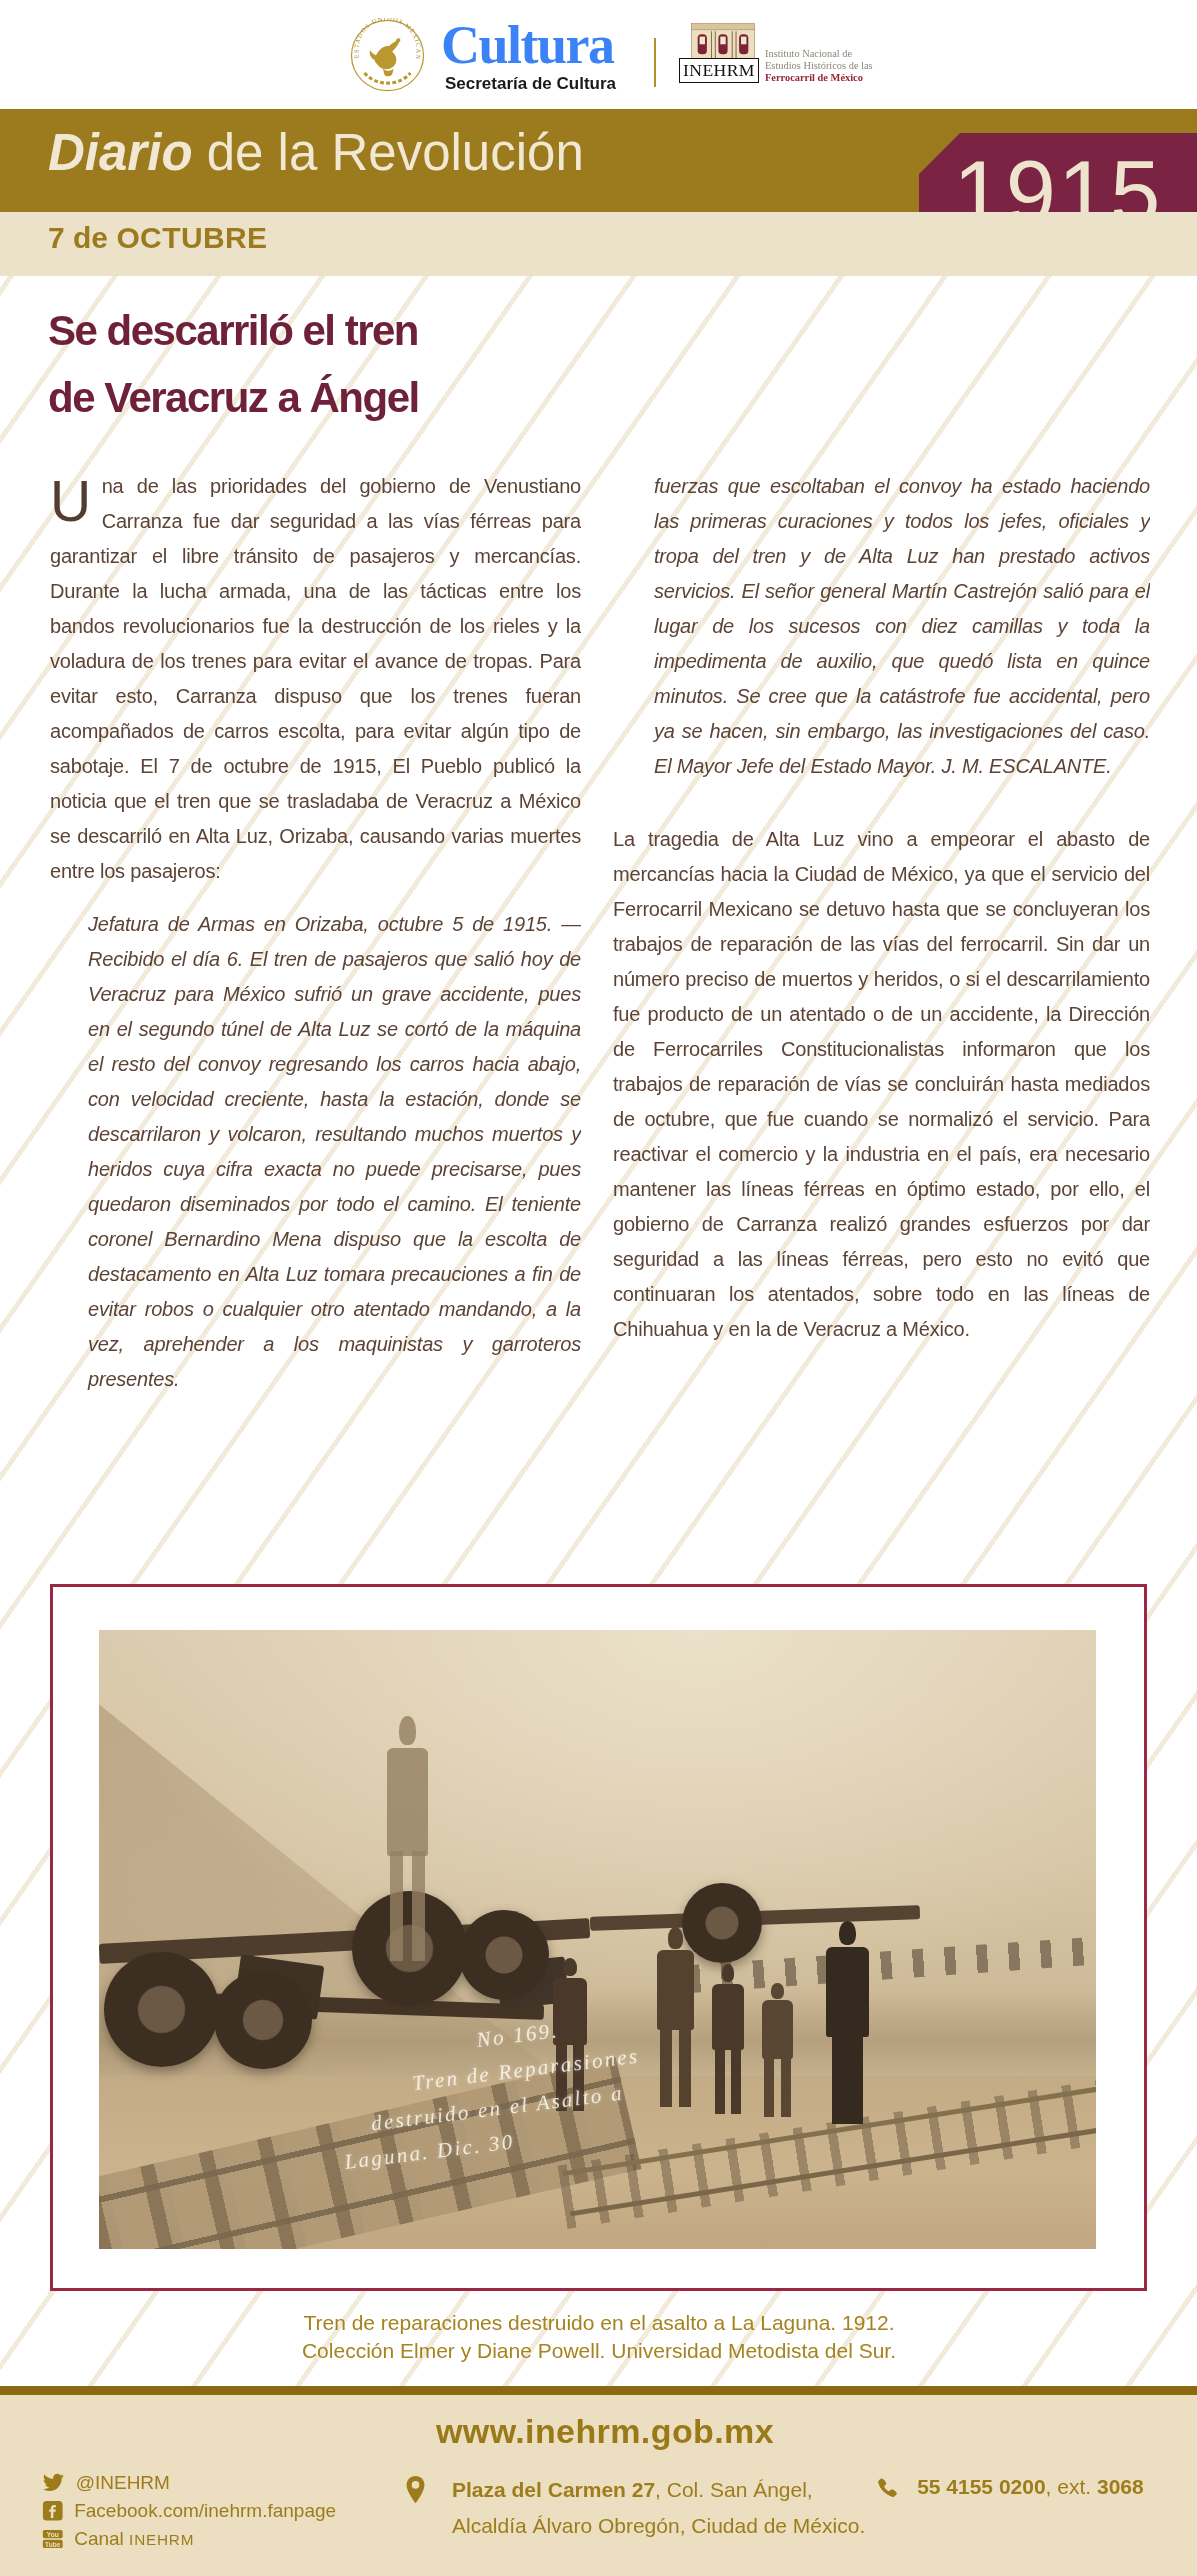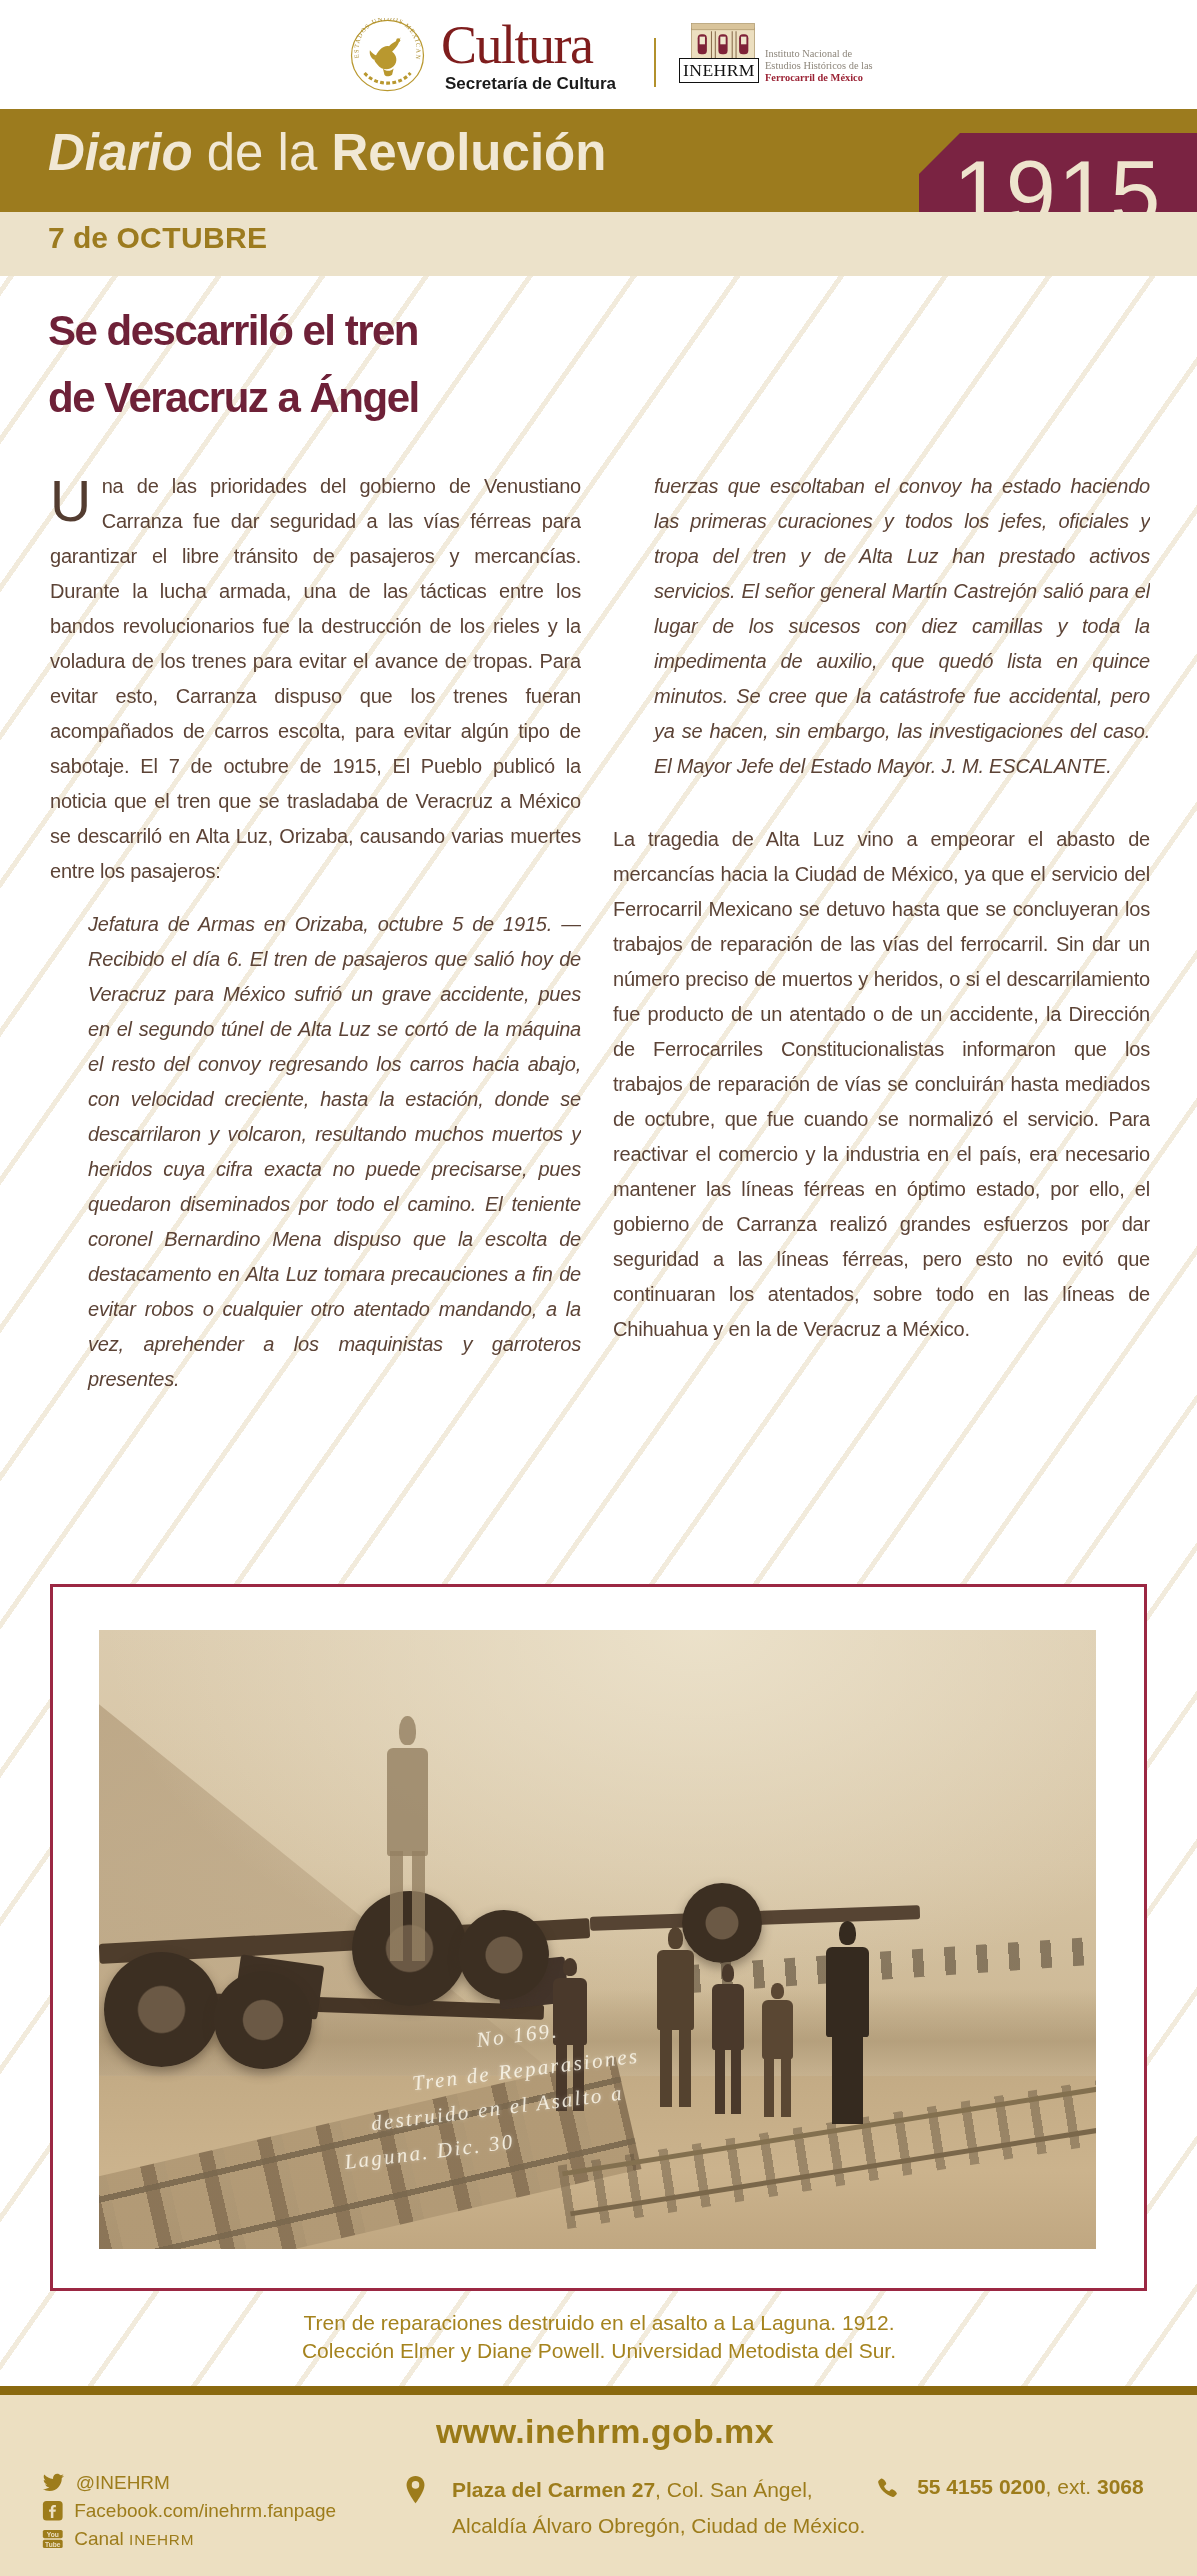--- a/index.html
+++ b/index.html
@@ -9,37 +9,37 @@
       repeating-linear-gradient(125deg,
         rgba(240,233,217,0) 0px, rgba(240,233,217,0) 80px,
         #f2ebdc 80px, #f2ebdc 85px);
     background-color:#ffffff;
     overflow:hidden;
     font-family:"Liberation Sans", sans-serif;
   }
   
   .top{position:absolute;left:0;top:0;width:1198px;height:109px;background:#fff;}
   .coat{position:absolute;left:349px;top:18.4px;}
-  .brand{position:absolute;left:441px;top:14px;color:#7f1d1d;
-         font-family:"Liberation Serif",serif;font-weight:normal;font-size:54px;letter-spacing:-1.5px;}
+  .brand{position:absolute;left:441px;top:14px;color:#3b82f6;
+         font-family:"Liberation Serif",serif;font-weight:bold;font-size:54px;letter-spacing:-1.5px;}
   .brand-sub{position:absolute;left:445px;top:74px;color:#1a1a1a;font-weight:bold;font-size:17px;}
   .hdr-divider{position:absolute;left:654px;top:38px;width:2.3px;height:49px;background:#b2912c;}
   .inehrm-building{position:absolute;left:690px;top:21.5px;}
   .inehrm-box{position:absolute;left:679px;top:58px;width:78px;height:23px;border:1.5px solid #111;
               background:#fff;text-align:center;line-height:23px;
               font-family:"Liberation Serif",serif;font-size:17.6px;color:#111;letter-spacing:0.4px;}
   .inehrm-text{position:absolute;left:765px;top:48px;font-family:"Liberation Serif",serif;
                font-size:10.4px;line-height:12px;color:#8d867b;white-space:nowrap;}
   .inehrm-text .red{color:#9b2335;font-weight:bold;}
   
   .band-gold{position:absolute;left:0;top:109px;width:1198px;height:104px;background:#9c7b1e;}
   .mast-title{position:absolute;left:48px;top:123px;color:#f1e8d4;font-size:51px;white-space:nowrap;}
   .mast-title .it{font-style:italic;font-weight:bold;}
   .mast-title .md{font-weight:normal;}
-  .mast-title .bd{font-weight:bold;margin-top:29px;}
+  .mast-title .bd{font-weight:normal;margin-top:29px;}
   .badge-year{position:absolute;left:919px;top:133px;width:278px;height:121px;background:#7a2342;
     clip-path:polygon(41px 0, 100% 0, 100% 100%, 41px 100%, 0 calc(100% - 41px), 0 41px);
     display:flex;align-items:center;justify-content:center;}
   .badge-year span{color:#eee4cd;font-size:90px;letter-spacing:2.3px;font-weight:normal;}
   .band-cream{position:absolute;left:0;top:212px;width:1198px;height:64px;background:#ece2ca;}
   .date-line{position:absolute;left:48px;top:221px;color:#9c7b1f;font-size:30px;font-weight:bold;white-space:nowrap;}
   .date-line .month{letter-spacing:0.4px;}
   
   .headline{position:absolute;left:48px;top:297px;color:#6e2138;font-weight:bold;
             font-size:42px;line-height:67px;letter-spacing:-1.5px;}

